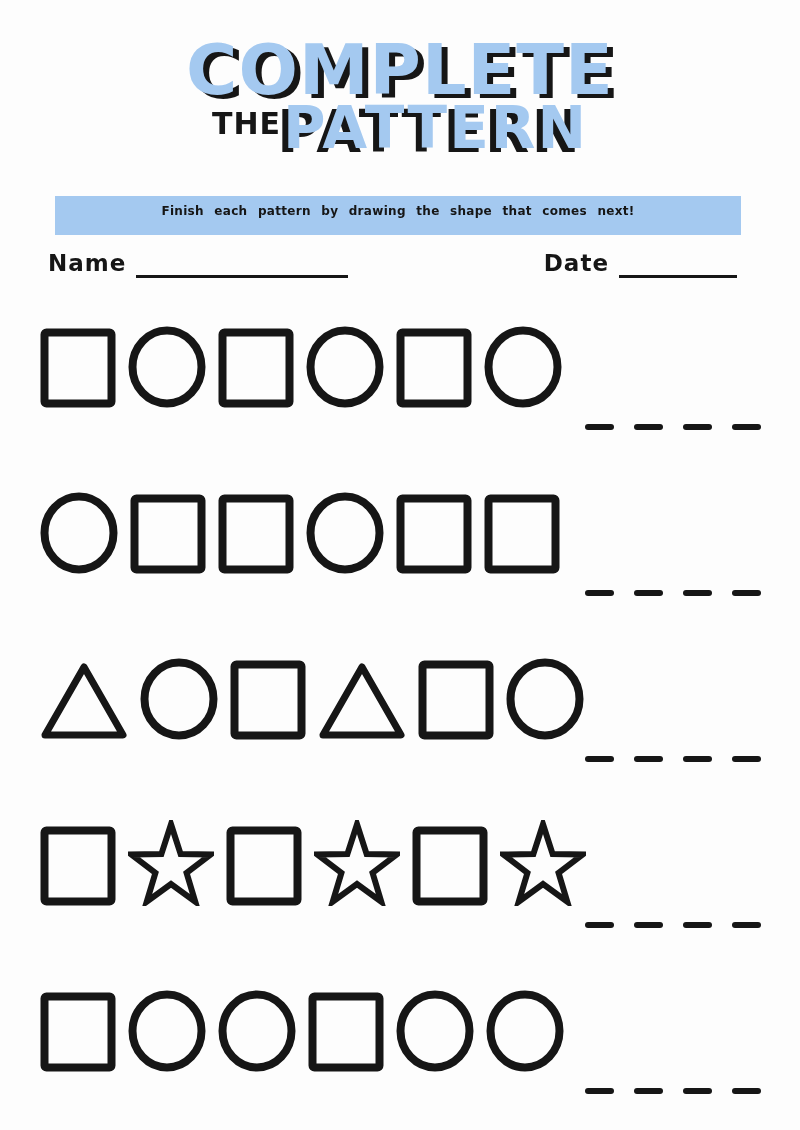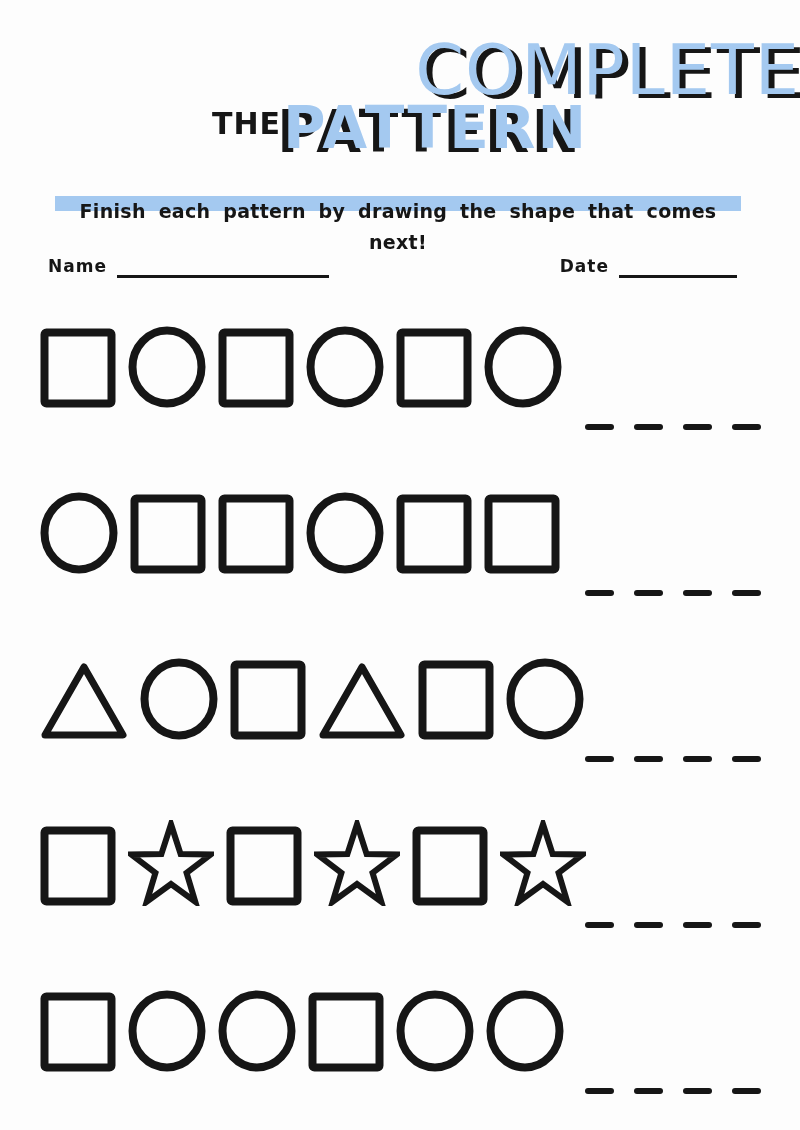--- a/index.html
+++ b/index.html
@@ -13,22 +13,22 @@
     position:relative;
     width:800px;height:1130px;
     background:var(--paper);
     font-family:"DejaVu Sans", sans-serif;
     overflow:hidden;
     margin:0 auto;
   }
   
   .title1{
     position:absolute;top:34px;left:0;width:100%;
-    text-align:right;
-    font-size:70px;font-weight:normal;letter-spacing:1px;
+    text-align:center;
+    font-size:70px;font-weight:bold;letter-spacing:1px;
     color:var(--blue);
     text-shadow:6px 4px 0 var(--ink);
     line-height:1.05;
   }
   .title2{
     position:absolute;top:94px;left:0;width:100%;
     text-align:center;white-space:nowrap;
   }
   .title2 .the{
     display:inline-block;
@@ -36,35 +36,35 @@
     vertical-align:14px;letter-spacing:1px;margin-right:2px;
   }
   .title2 .pattern{
     display:inline-block;
     font-size:58px;font-weight:bold;letter-spacing:2px;
     color:var(--blue);
     text-shadow:-6px 4px 0 var(--ink);
   }
   
   .instruction{
-    position:absolute;top:196px;left:55px;width:686px;height:15px;
+    position:absolute;top:196px;left:55px;width:686px;height:39px;
     background:var(--blue);
     color:var(--ink);
-    font-size:19px;font-weight:bold;
+    font-size:12px;font-weight:bold;
     text-align:center;line-height:31px;
     word-spacing:6px;letter-spacing:.3px;
   }
   
   .fields{
     position:absolute;top:248px;left:48px;right:63px;
     display:flex;justify-content:space-between;align-items:flex-end;
   }
   .field{display:flex;align-items:flex-end;gap:10px;}
   .field-label{
-    font-size:17px;font-weight:bold;color:var(--ink);letter-spacing:1px;
+    font-size:23px;font-weight:bold;color:var(--ink);letter-spacing:1px;
     padding-bottom:2px;
   }
   .write-line{
     display:inline-block;height:30px;
     border-bottom:3px solid var(--ink);
   }
   .write-line.name{width:212px;}
   .write-line.date{width:118px;}
   
   .rows{position:absolute;top:320px;left:0;width:100%;}

